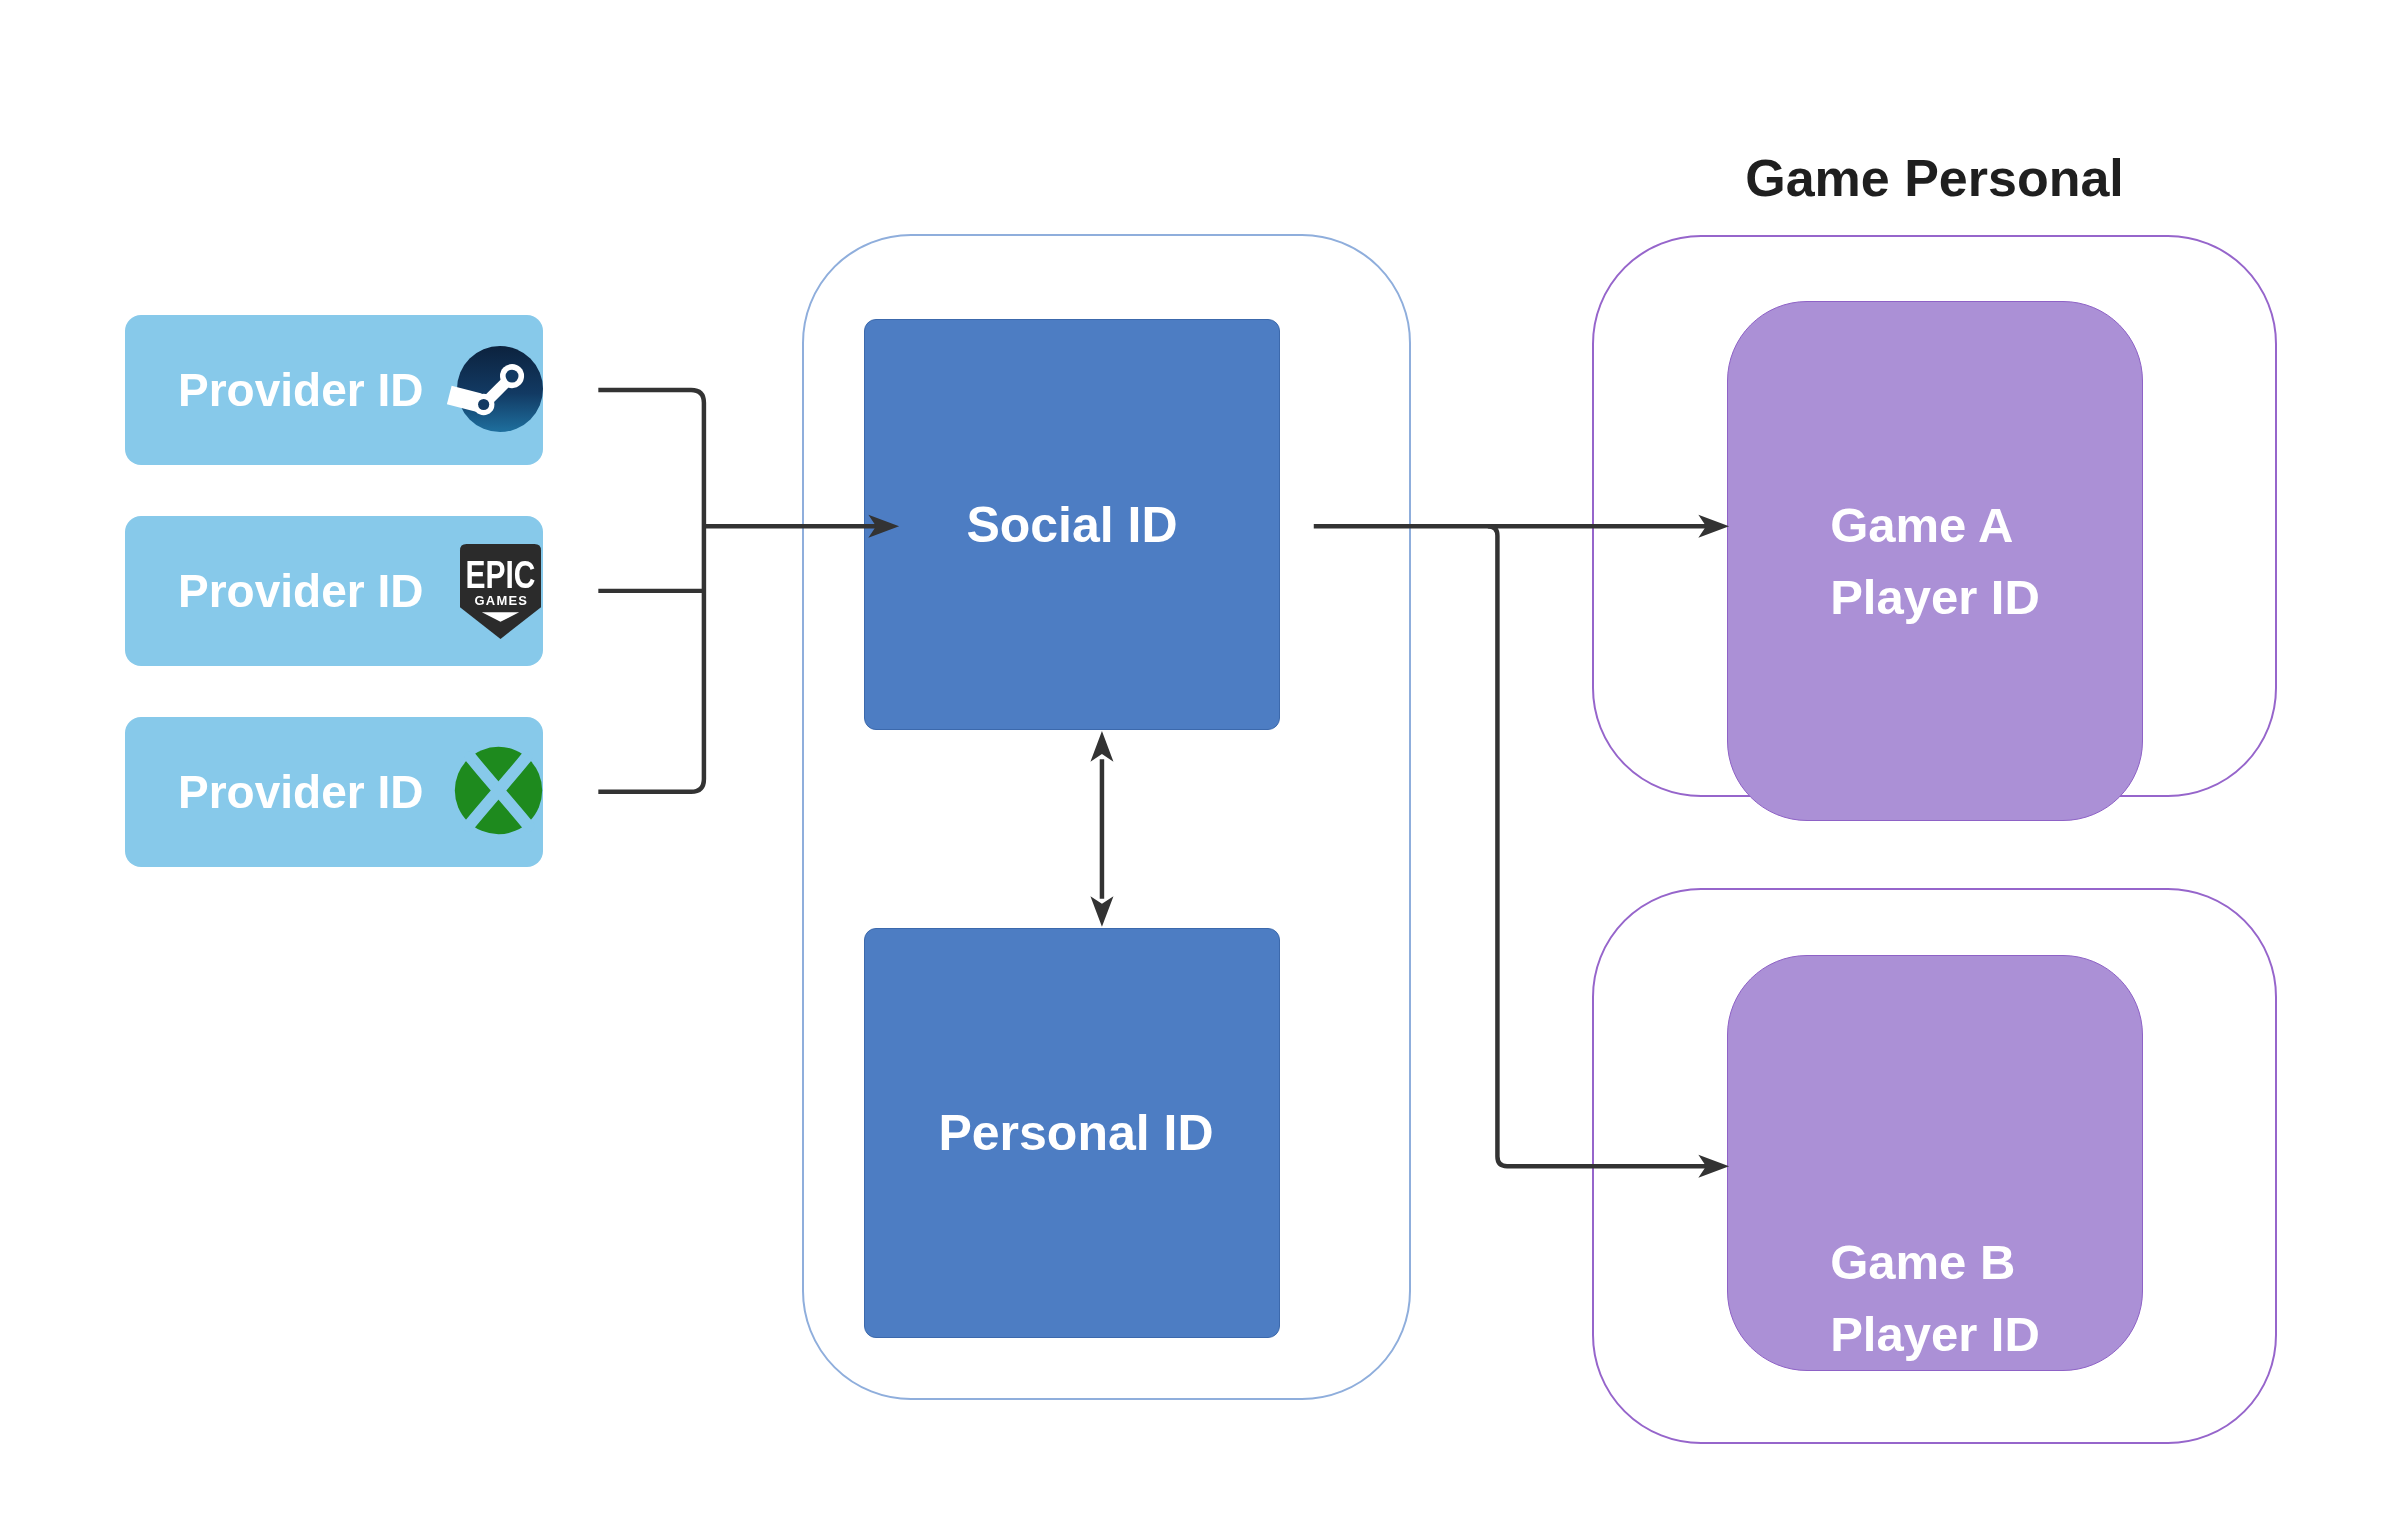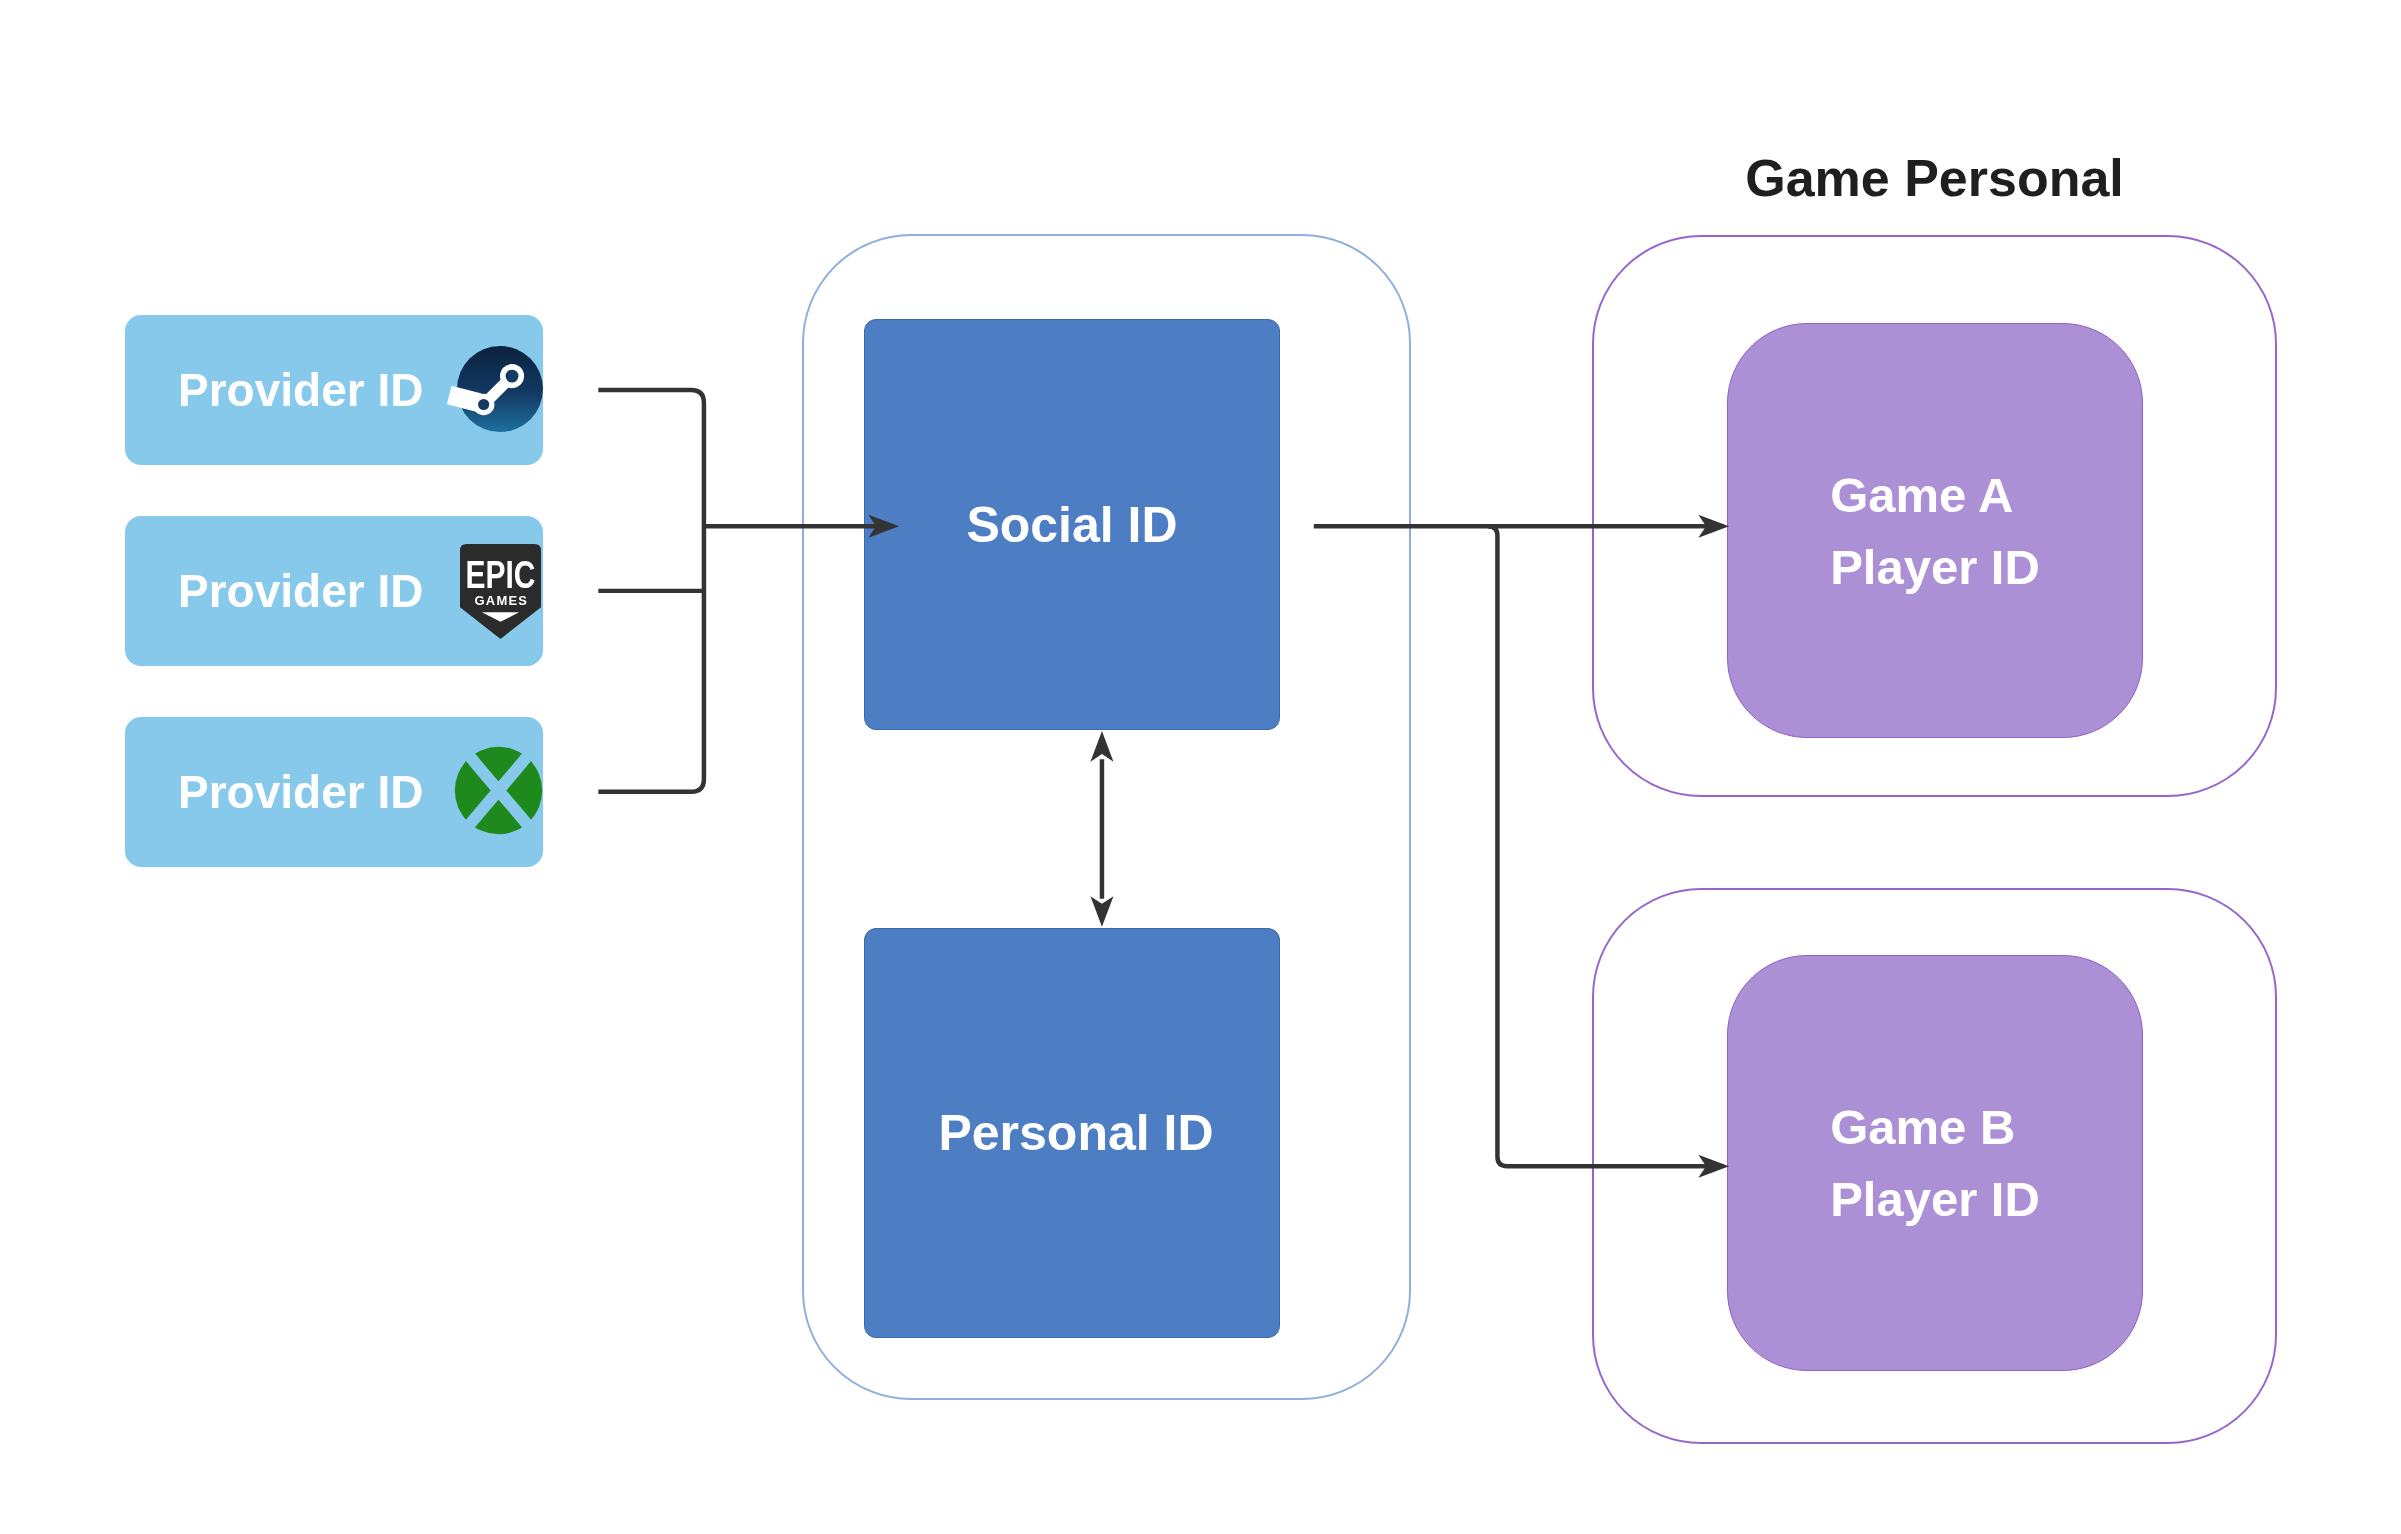--- a/index.html
+++ b/index.html
@@ -82,22 +82,22 @@
 
   .game-box {
     position: absolute;
     left: 1727px; width: 416px;
     background: var(--game-box-fill);
     border: 1.9px solid var(--game-box-border);
     border-radius: 80px;
     box-sizing: border-box;
     display: flex; align-items: center; justify-content: center;
   }
-  .game-a { top: 323px;  height: 415px; }
-  .game-b { top: 955px; height: 416px; }
+  .game-a { top: 301px;  height: 520px; }
+  .game-b { top: 955px; height: 416px; align-items: flex-end; }
   .game-label {
     text-align: left;
     font-size: 49px; font-weight: 700;
     line-height: 72px;
     color: var(--game-box-text); white-space: nowrap;
   }
 
   .connectors {
     position: absolute; left: 0; top: 0;
     width: 2401px; height: 1535px;

